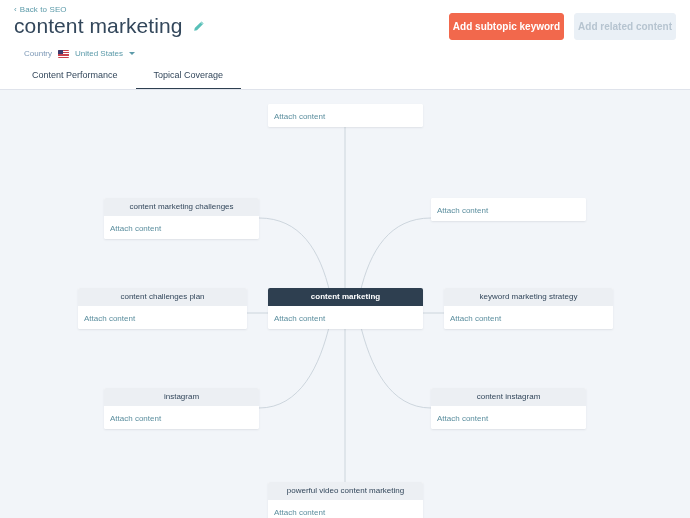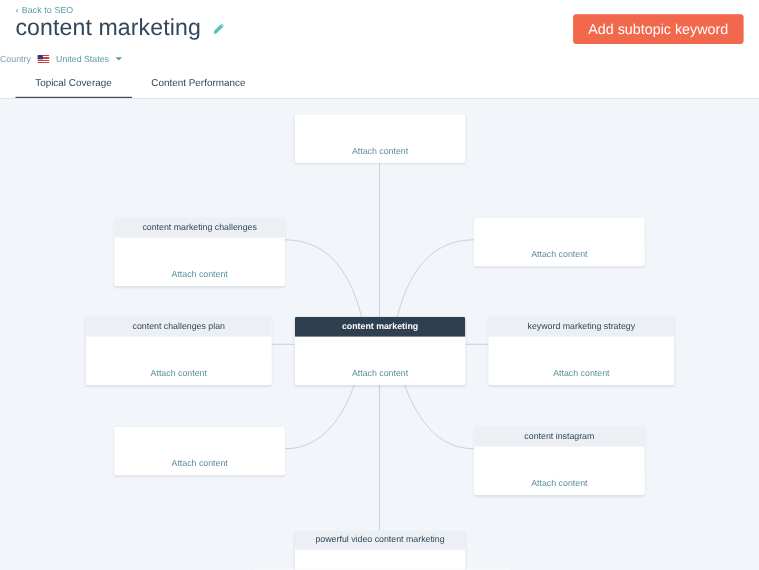--- a/index.html
+++ b/index.html
@@ -40,35 +40,35 @@
     letter-spacing: .1px;
     line-height: 24px;
   }
   .edit-icon { display: flex; align-items: center; }
 
   .btn-group {
     position: absolute; top: 13px; right: 14px;
     display: flex; gap: 10px; align-items: center;
   }
   .btn {
-    font-size: 13px;
-    font-weight: 400;
+    font-size: 10px;
+    font-weight: 700;
     border-radius: 3px;
-    padding: 7px 13px;
+    padding: 7px 3px;
     line-height: 11px;
     border: 1px solid transparent;
     cursor: pointer;
     white-space: nowrap;
     font-family: "Liberation Sans", sans-serif;
   }
   .btn-primary { background: #f2684c; color: #fff; border-color: #f2684c; }
   .btn-disabled { background: #eaf0f6; color: #b6c4d0; border-color: #eaf0f6; cursor: default; }
 
   .country-row {
-    position: absolute; top: 49px; left: 0;
+    position: absolute; top: 49px; left: 24px;
     display: flex; align-items: center; gap: 6px;
     font-size: 8px; color: #7c98b6;
   }
   .country-label { color: #7c98b6; font-size: 8px; }
   .flag {
     width: 11px; height: 8px;
     display: inline-block;
     position: relative;
     overflow: hidden;
     border-radius: 1px;
@@ -138,24 +138,22 @@
     font-size: 8px;
     text-align: center;
     padding: 4px 6px;
     line-height: 10px;
     white-space: nowrap;
     overflow: hidden;
     text-overflow: ellipsis;
   }
   .node-body {
     background: #ffffff;
-    text-align: center;
     padding: 5px 6px;
     line-height: 10px;
-    margin-top: 22px;
   }
   .attach-link {
     font-size: 8px;
     color: #5b8e9e;
     text-decoration: none;
     cursor: pointer;
   }
   .node.center .node-head {
     background: #2e3f50;
     color: #ffffff;
@@ -179,35 +177,36 @@
       <span class="edit-icon">
         <svg width="13" height="13" viewBox="0 0 16 16" fill="none">
           <path d="M11.6 1.7l2.7 2.7-8.2 8.2-3.4.7.7-3.4 8.2-8.2z" fill="#58c0b8"></path>
           <path d="M10.7 2.6l2.7 2.7" stroke="#ffffff" stroke-width="0.9"></path>
         </svg>
       </span>
     </div>
 
     <div class="btn-group">
       <button class="btn btn-primary">Add subtopic keyword</button>
+      <button class="btn btn-disabled">Add related content</button>
     </div>
 
     <div class="country-row">
       <span class="country-label">Country</span>
       <span class="flag">
         <span class="stripes"></span>
           <span class="canton"></span>
       </span>
       <span class="country-value">United States</span>
       <span class="caret-down"></span>
     </div>
 
     <div class="tabs">
+      <div class="tab inactive">Content Performance</div>
       <div class="tab active">Topical Coverage</div>
-      <div class="tab inactive">Content Performance</div>
     </div>
 
     <div class="topbar-divider"></div>
   </div>
 
   <div class="canvas">
 
     <svg class="edges" viewBox="0 0 690 428" preserveAspectRatio="none">
       <g stroke="#c3cdd6" stroke-width="0.8" fill="none">
 
@@ -263,20 +262,21 @@
     </div>
 
     <div class="node" style="left:444px; top:198px; width:169px;">
       <div class="node-head">keyword marketing strategy</div>
       <div class="node-body">
         <a class="attach-link" href="#">Attach content</a>
       </div>
     </div>
 
     <div class="node" style="left:104px; top:298px; width:155px;">
+      <div class="node-head">instagram</div>
       <div class="node-body">
         <a class="attach-link" href="#">Attach content</a>
       </div>
     </div>
 
     <div class="node" style="left:431px; top:298px; width:155px;">
       <div class="node-head">content instagram</div>
       <div class="node-body">
         <a class="attach-link" href="#">Attach content</a>
       </div>

